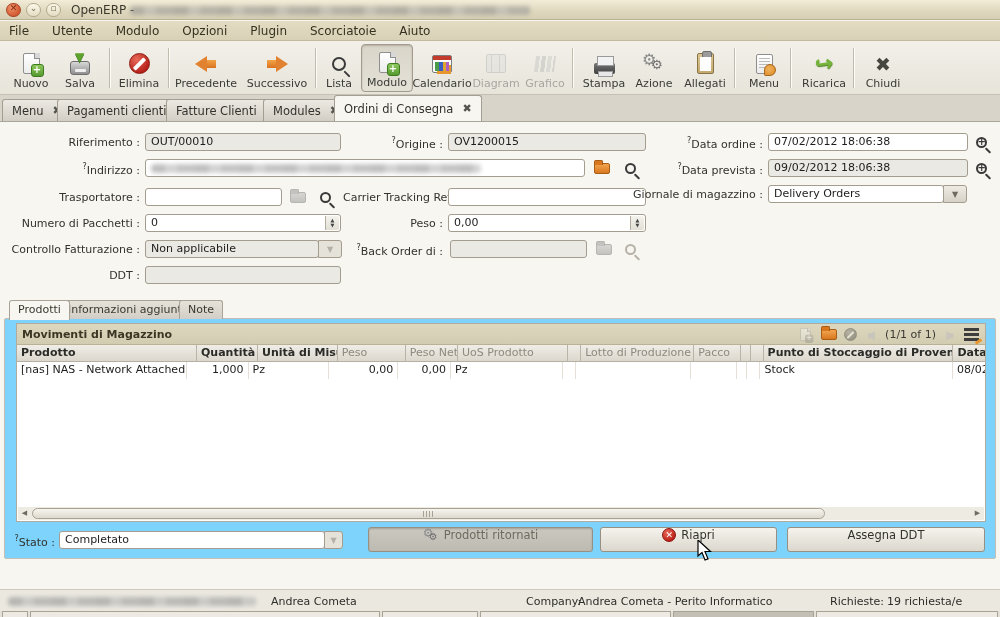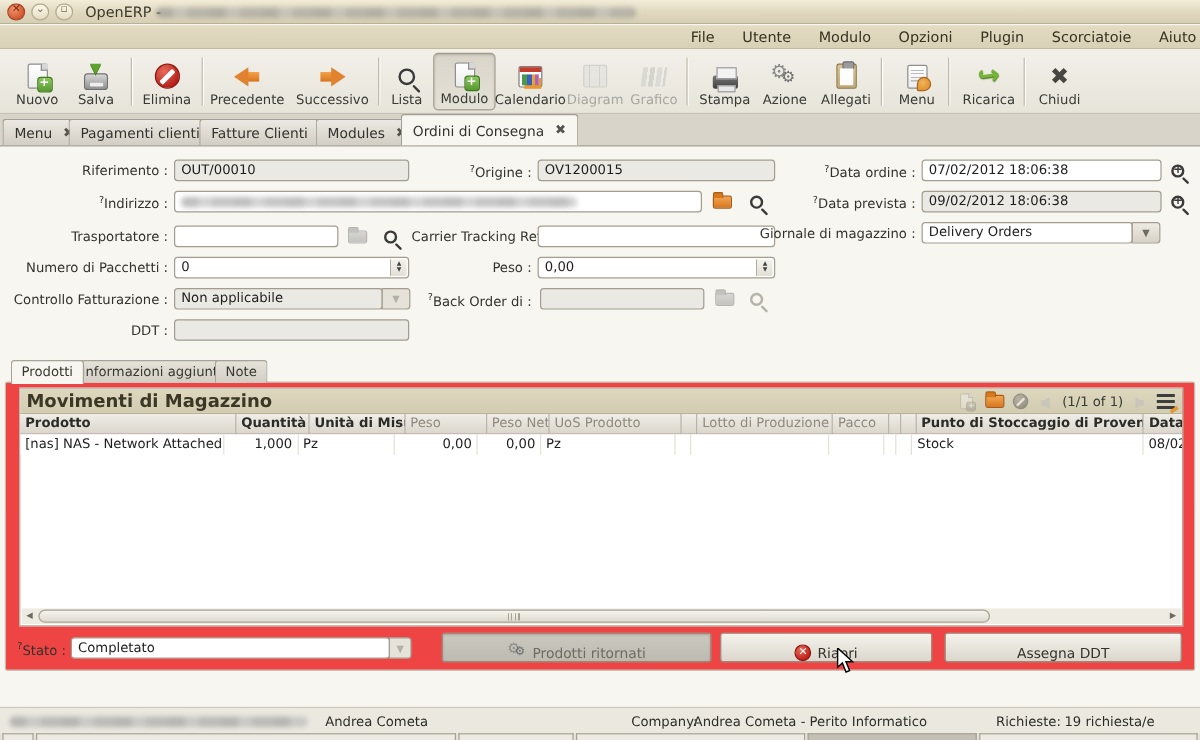--- a/index.html
+++ b/index.html
@@ -16,21 +16,21 @@
   .wbtn span { position:absolute; left:0; right:0; top:-1px; text-align:center; font-size:9px; color:#7a6f4e; }
   .wbtn.close span { color:#7c2d12; font-weight:bold; }
   .wtitle { position:absolute; left:71px; top:3px; font-size:12px; color:#3c382c; }
 
   
   .blurred { position:absolute; border-radius:4px; filter:blur(2px); opacity:.55;
     background:repeating-linear-gradient(90deg,#8d8d8d 0 14px,#b0b0b0 14px 26px,#979797 26px 44px); }
 
   
   .menubar { position:absolute; left:0; top:21px; width:1000px; height:20px;
-    background:linear-gradient(#e3dcc3,#d9d1b6); border-bottom:1px solid #c2bba0; padding-left:6px; display:flex; align-items:center; gap:17px;justify-content:flex-end; }
+    background:linear-gradient(#e3dcc3,#d9d1b6); border-bottom:1px solid #c2bba0; padding-left:6px; display:flex; align-items:center; gap:17px; }
   .menubar .mi { font-size:12px; color:#35321f; padding:1px 3px; cursor:default; }
 
   
   .toolbar { position:absolute; left:0; top:41px; width:1000px; height:54px;
     background:linear-gradient(#f2f0e9,#e7e4da); border-bottom:1px solid #c6c1b4; }
   .tbtn { position:absolute; top:3px; height:48px; display:flex; flex-direction:column; align-items:center; justify-content:flex-end;
     padding-bottom:2px; border-radius:4px; }
   .tbtn .ic { height:27px; display:flex; align-items:center; justify-content:center; }
   .tbtn .tl { font-size:11px; color:#3a3a35; white-space:nowrap; }
   .tbtn.active { background:linear-gradient(#d9d5c9,#e4e1d7); border:1px solid #a39c8c; box-shadow:inset 0 1px 2px rgba(0,0,0,.18); }
@@ -106,47 +106,47 @@
   .fld { position:absolute; height:18px; background:#fff; border:1px solid #a49d8f; border-radius:3px; padding:0 5px; line-height:16px; font-size:11px; color:#1d1d1d; overflow:hidden; white-space:nowrap; }
   .fld.ro { background:#ebe9e3; }
   .spin { position:absolute; top:1px; bottom:1px; right:1px; width:14px; border-left:1px solid #b3ac9e; display:flex; flex-direction:column; align-items:center; justify-content:center; background:linear-gradient(#f4f2ec,#e2dfd6); border-radius:0 2px 2px 0; }
   .spin i { font-style:normal; font-size:5px; line-height:5px; color:#444; }
   .combo-btn { position:absolute; height:18px; width:24px; background:linear-gradient(#eeebe4,#d6d2c7); border:1px solid #a49d8f; border-radius:0 3px 3px 0; text-align:center; }
   .combo-btn::after { content:"▼"; font-size:8px; color:#6d6a60; line-height:17px; }
   .combo-btn.dim { background:#e5e2da; } .combo-btn.dim::after { color:#b4b0a6; }
   .ficon { position:absolute; display:flex; align-items:center; justify-content:center; width:18px; height:18px; }
 
   
-  .nbframe { position:absolute; left:4px; top:318px; width:992px; height:241px; border:1px solid #c4bfb2; background:#ef4444; border-radius:2px; }
+  .nbframe { position:absolute; left:4px; top:318px; width:992px; height:241px; border:1px solid #c4bfb2; background:#7dd3fc; border-radius:2px; }
   .ntab { position:absolute; top:-19px; height:19px; background:linear-gradient(#e5e2da,#d2cec5); border:1px solid #a8a396; border-bottom:none; border-radius:3px 3px 0 0; padding:0 8px; line-height:18px; font-size:11px; color:#3a392f; }
   .ntab.active { background:#f7f6f1; height:20px; z-index:2; }
 
   
   .listframe { position:absolute; left:11px; top:4px; width:970px; height:199px; border:1px solid #b1ab9e; background:#fff; }
   .band { position:absolute; left:0; top:0; right:0; height:21px; background:linear-gradient(#ddd7bf,#d2ccb1); border-bottom:1px solid #b8b196; display:flex; align-items:center; }
-  .band .btitle { font-weight:bold; font-size:15px; color:#3c3724; padding-left:5px; flex:1; }
+  .band .btitle { font-weight:bold; font-size:11px; color:#3c3724; padding-left:5px; flex:1; }
   .band .bicons { display:flex; align-items:center; gap:7px; padding-right:6px; }
   .pager { font-size:11px; color:#3a3a33; }
   .thead { position:absolute; left:0; top:21px; right:0; height:17px; display:flex; background:linear-gradient(#f0ede7,#dbd7cd); border-bottom:1px solid #b5b0a4; }
   .th { height:17px; line-height:16px; padding:0 4px; font-size:11px; border-right:1px solid #b9b4a8; overflow:hidden; white-space:nowrap; }
   .th.b { font-weight:bold; color:#2b2b27; } .th.g { color:#8e8a7f; }
   .trow { position:absolute; left:0; top:38px; right:0; height:17px; display:flex; background:#fff; }
   .td { height:17px; line-height:16px; padding:0 4px; font-size:11px; color:#1d1d1d; border-right:1px solid #e4e0d7; overflow:hidden; white-space:nowrap; }
   .ar { text-align:right; }
 
   
   .hscroll { position:absolute; left:1px; right:1px; bottom:1px; height:13px; background:#eeebe3; display:flex; align-items:center; }
   .harrow { width:13px; height:13px; text-align:center; font-size:7px; line-height:13px; color:#6f6b60; }
   .hthumb { position:absolute; left:14px; width:793px; height:11px; top:1px; background:linear-gradient(#f6f4ee,#dedacf); border:1px solid #a8a294; border-radius:7px; }
   .hthumb::after { content:""; position:absolute; left:50%; top:2px; margin-left:-6px; width:12px; height:6px;
     background:repeating-linear-gradient(90deg,#a8a294 0 1px,transparent 1px 3px); }
 
   
   .fbtn { position:absolute; top:527px; height:25px; border:1px solid #978f7f; border-radius:3px; background:linear-gradient(#f5f3ed,#dbd7cd);
-    display:flex; align-items:flex-end; justify-content:center; gap:5px; font-size:11.5px; color:#33322c; }
+    display:flex; align-items:flex-start; justify-content:center; gap:5px; font-size:11.5px; color:#33322c; }
   .fbtn.pressed { background:linear-gradient(#cbc8bf,#bdbab1); color:#6e6b61; box-shadow:inset 0 1px 2px rgba(0,0,0,.2); }
 
   
   .statusbar { position:absolute; left:2px; top:562px; width:996px; height:26px; background:#f3f1eb; border:1px solid #bcb6aa; border-radius:2px; }
   .statusbar .rec { position:absolute; left:9px; top:6px; font-size:11px; color:#2d2d28; }
   .statusbar .sta { position:absolute; left:610px; top:6px; font-size:11px; color:#2d2d28; }
   .bottombar { position:absolute; left:0; top:589px; width:1000px; height:22px; background:#ebe8e0; border-top:1px solid #cfcabd; }
   .bottombar .t { position:absolute; top:5px; font-size:11px; color:#2d2d28; white-space:nowrap; }
   .bstrip { position:absolute; left:0; top:611px; width:1000px; height:6px; background:#e4e1d8; }
   .bseg { position:absolute; top:0; height:6px; border:1px solid #a9a396; border-bottom:none; background:#eceae2; }

